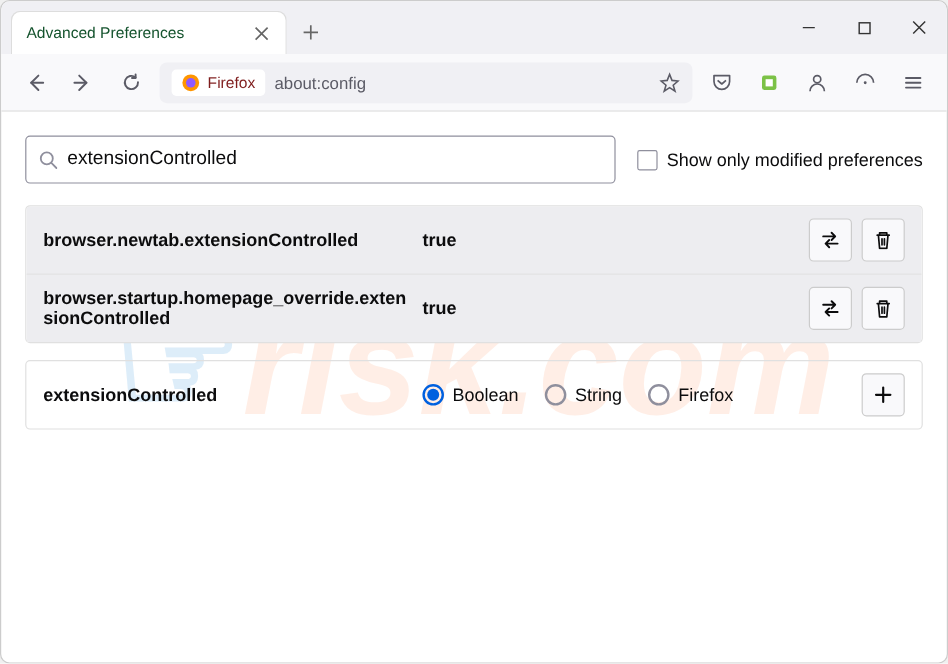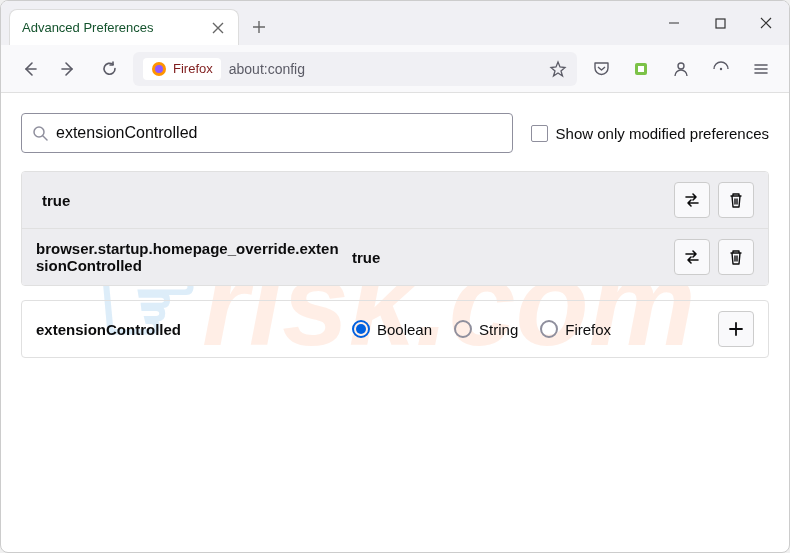--- a/index.html
+++ b/index.html
@@ -162,20 +162,21 @@
         <input class="search-input" value="extensionControlled" placeholder="Search preference name" style="">
       </div>
       <label class="checkbox-wrap">
         <span class="checkbox"></span>
         <span>Show only modified preferences</span>
       </label>
     </div>
 
     <div class="pref-table">
       <div class="pref-row modified">
+        <div class="pref-name">browser.newtab.extensionControlled</div>
         <div class="pref-value">true</div>
         <div class="pref-actions">
           <div class="action-btn">
             <svg width="18" height="18" viewBox="0 0 18 18">
                 <path d="M3 6 H13 M13 6 L10 3 M13 6 L10 9 M15 12 H5 M5 12 L8 9 M5 12 L8 15" stroke="#0c0c0d" stroke-width="1.6" fill="none" stroke-linecap="round" stroke-linejoin="round"></path>
               </svg>
           </div>
           <div class="action-btn">
             <svg width="16" height="16" viewBox="0 0 16 16">
                 <path d="M3 4 H13 M5 4 V2 H11 V4 M4 4 L5 15 H11 L12 4 M7 7 V12 M9 7 V12" stroke="#0c0c0d" stroke-width="1.4" fill="none" stroke-linecap="round" stroke-linejoin="round"></path>

